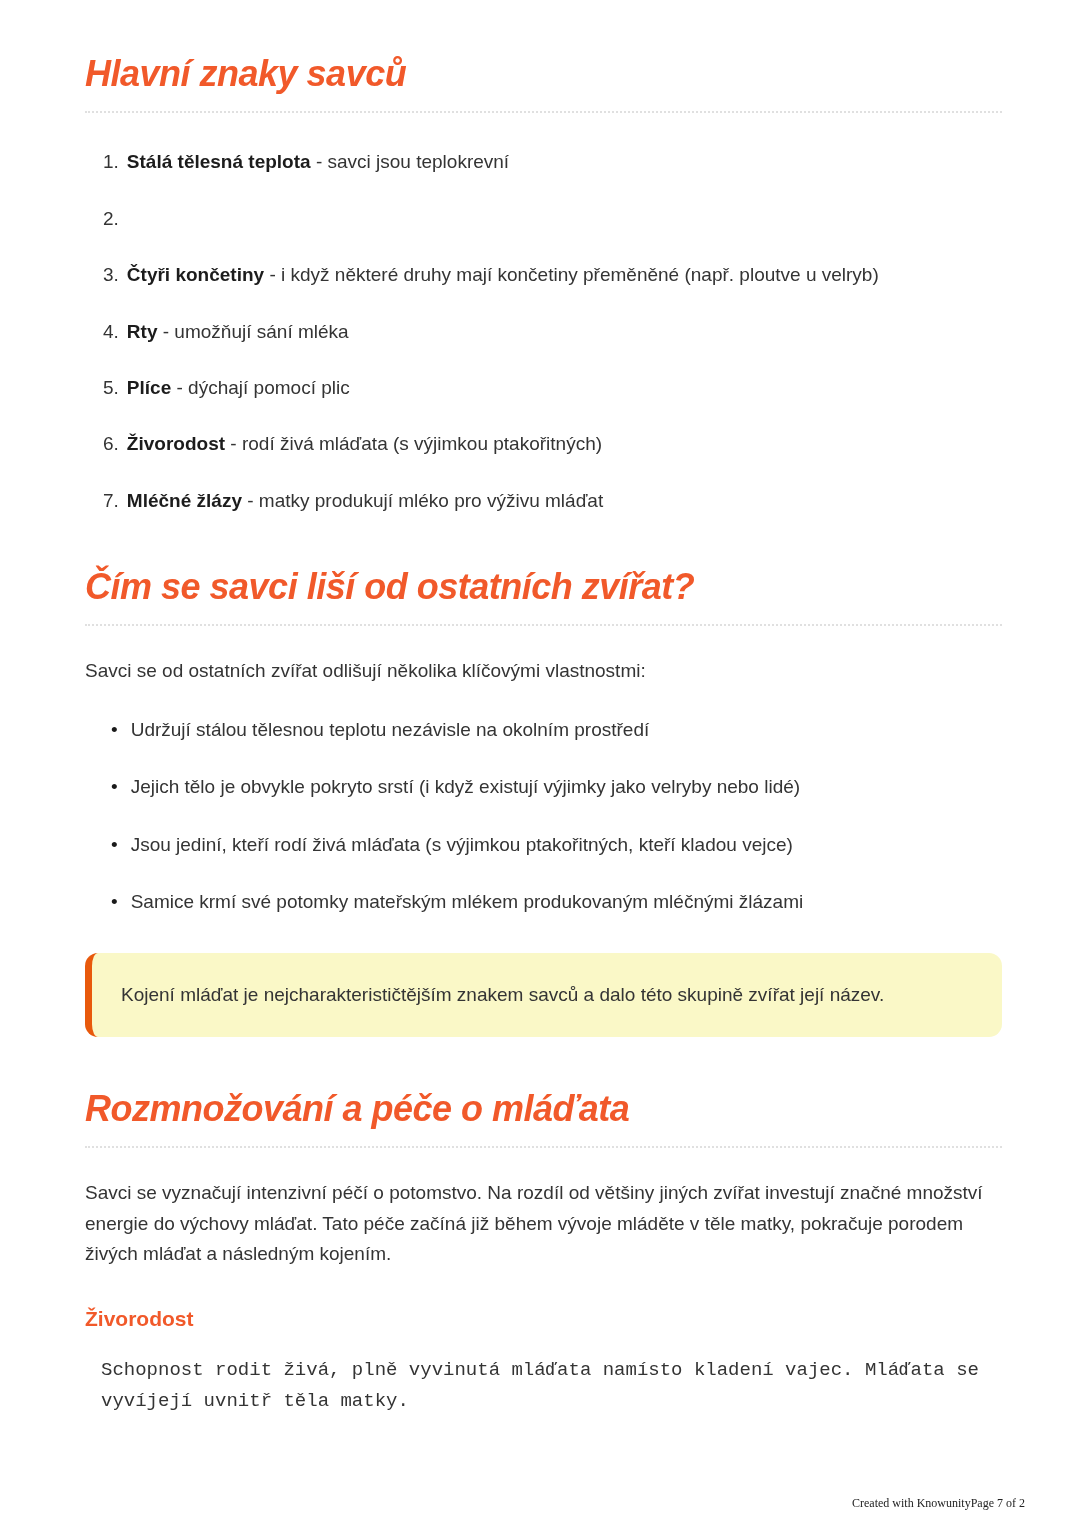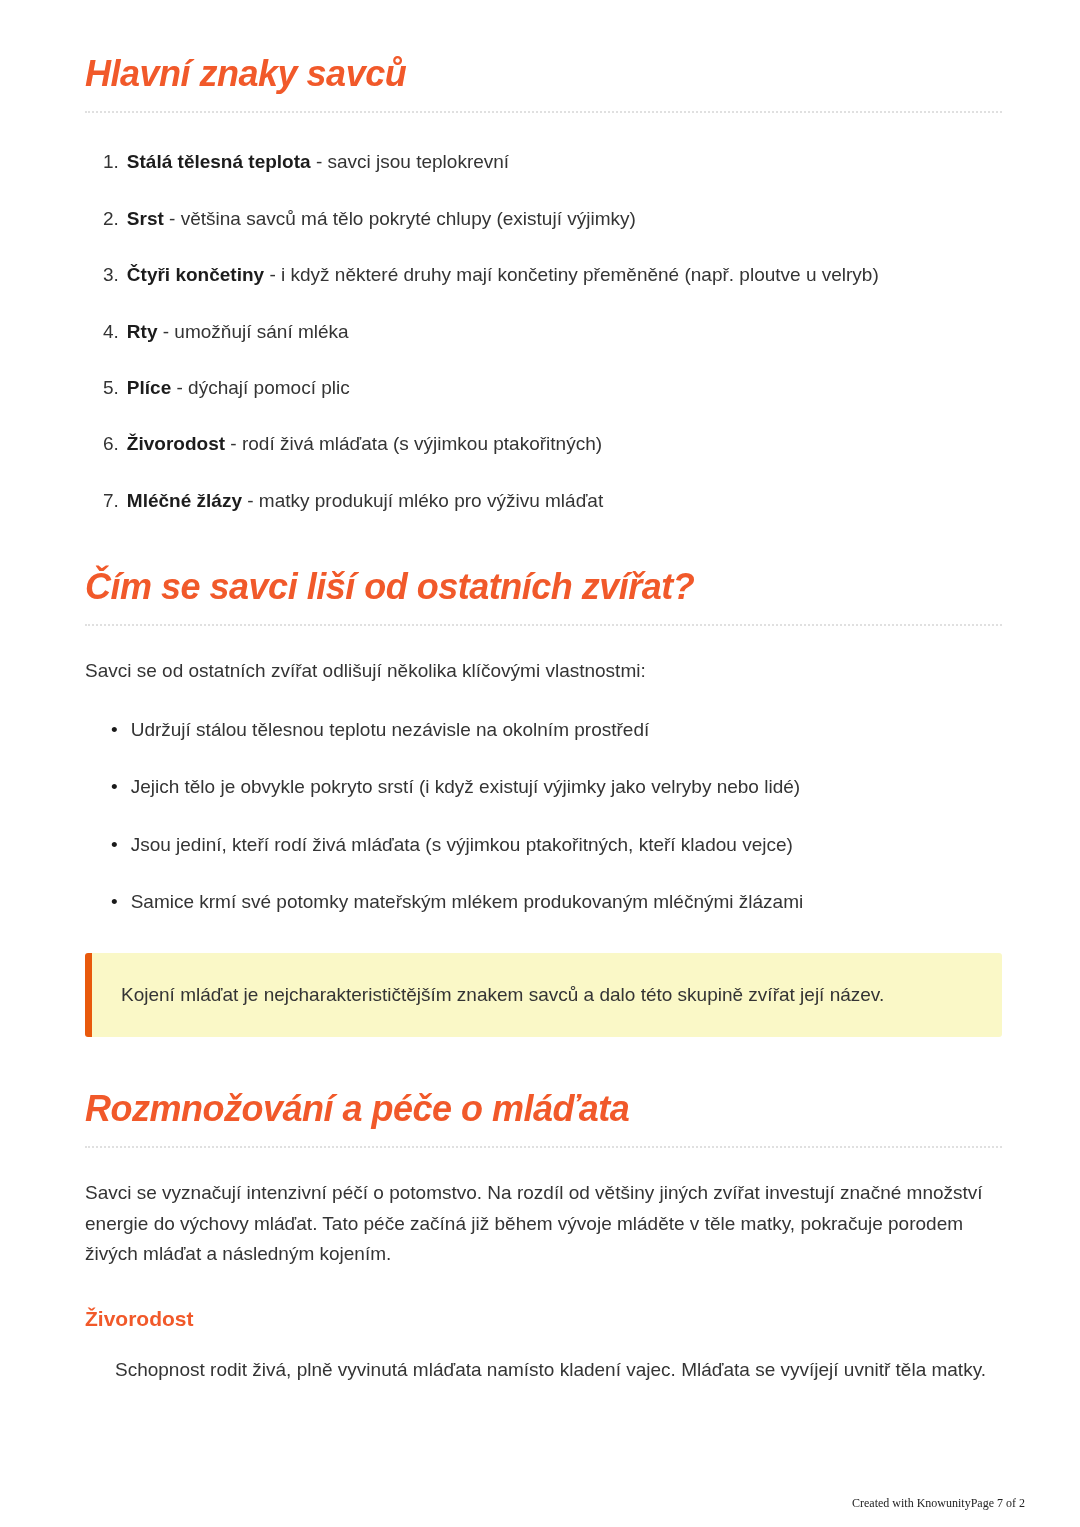--- a/index.html
+++ b/index.html
@@ -75,35 +75,36 @@
   .bullet-list .bullet{
     flex:0 0 auto;
     margin-right:13px;
     color:#1a1a1a;
     font-size:19px;
   }
   .callout{
     margin-top:36px;
     background:var(--callout-bg);
     border-left:7px solid var(--callout-border);
-    border-radius:3px;
+    border-radius:13px;
     padding:27px 34px 27px 29px;
     font-size:19px;
     line-height:1.6;
   }
   .subheading{
     font-size:21px;
     font-weight:700;
     color:var(--accent);
     margin:38px 0 0 0;
   }
   .sub-para{
     font-size:19px;
     line-height:1.6;
-    margin:24px 0 0 30px;
+    margin:24px 0 0 16px;
+    font-family:Liberation Mono, monospace;
   }
   .footer{
     position:absolute;
     left:55px;
     right:55px;
     bottom:16px;
     display:flex;
     justify-content:flex-end;
     font-family:"Liberation Serif","DejaVu Serif",serif;
     font-size:12px;
@@ -117,21 +118,20 @@
 
   <section>
     <h1 class="heading">Hlavní znaky savců</h1>
     <ol class="numbered-list">
       <li>
         <span class="num">1.</span>
         <span><strong>Stálá tělesná teplota</strong> <span>- savci jsou teplokrevní</span></span>
       </li>
       <li>
         <span class="num">2.</span>
-        <span><strong>Srst</strong> <span>- většina savců má tělo pokryté chlupy (existují výjimky)</span></span>
       </li>
       <li>
         <span class="num">3.</span>
         <span><strong>Čtyři končetiny</strong> <span>- i když některé druhy mají končetiny přeměněné (např. ploutve u velryb)</span></span>
       </li>
       <li>
         <span class="num">4.</span>
         <span><strong>Rty</strong> <span>- umožňují sání mléka</span></span>
       </li>
       <li>

